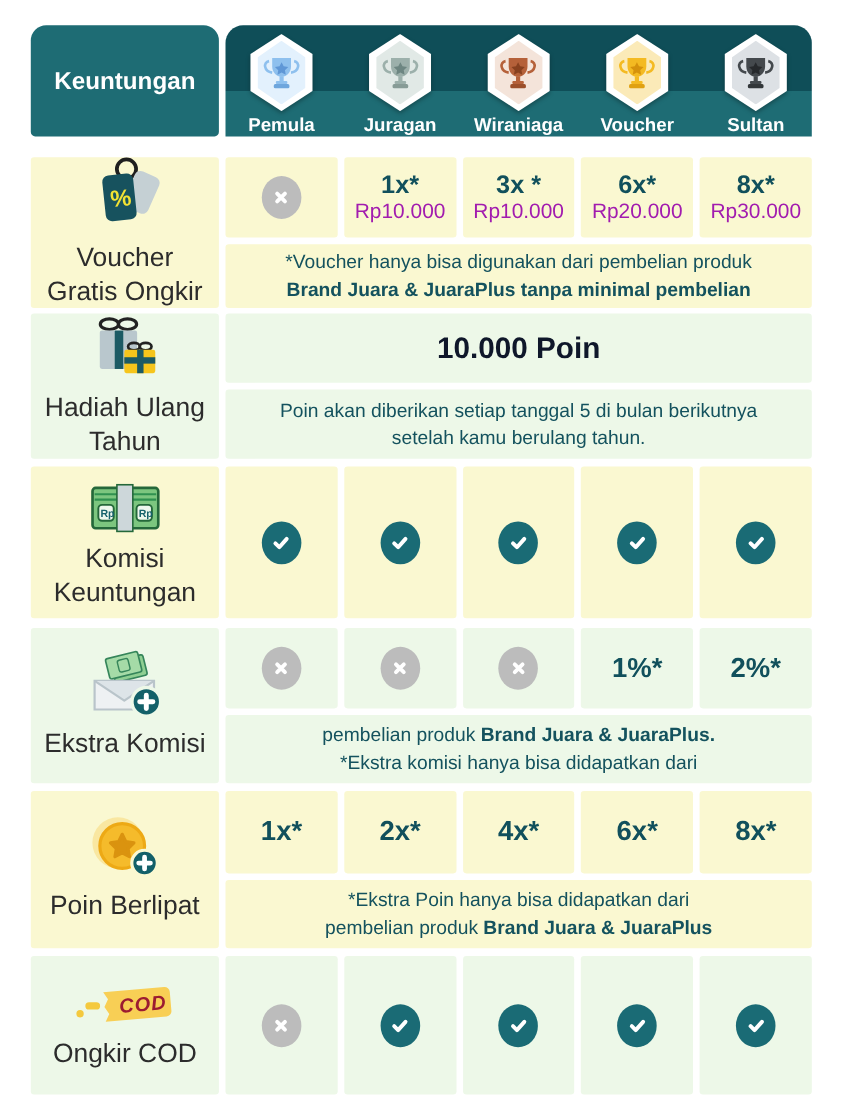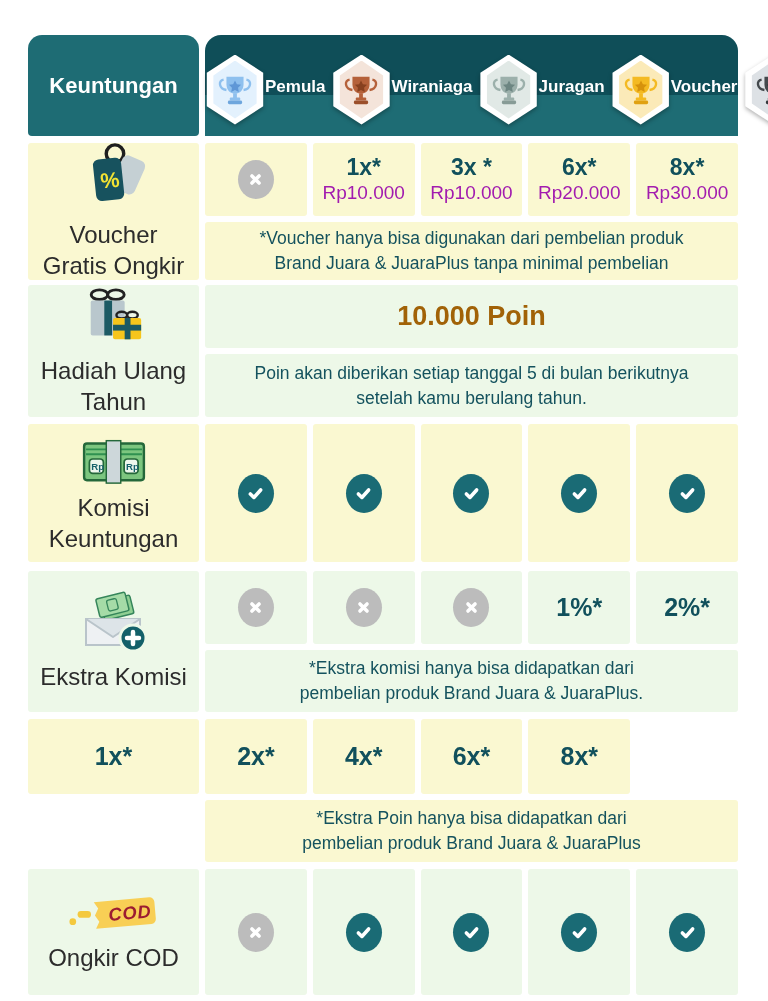--- a/index.html
+++ b/index.html
@@ -6,32 +6,32 @@
   .page {
     position:relative; width:768px; height:1001px; background:#ffffff;
     overflow:hidden; font-family:"Liberation Sans", sans-serif;
   }
   .band {
     position:absolute; left:28px; width:710px;
     display:grid; grid-template-columns:171px repeat(5,1fr);
     column-gap:6px; row-gap:6px;
   }
   
-  #hdr { top:35px; height:101px; grid-template-rows:101px; }
+  #hdr { top:23px; height:101px; grid-template-rows:101px; }
   .hdr-left {
     grid-column:1; background:#1e6c74; border-radius:14px 14px 4px 4px;
     display:flex; align-items:center; justify-content:center;
   }
   .hdr-left span { color:#fff; font-weight:bold; font-size:22px; }
   .hdr-right {
     grid-column:2 / -1; border-radius:16px 16px 0 0;
     background:linear-gradient(to bottom,#0f4e58 0,#0f4e58 59.5%,#1e6c74 59.5%);
     display:grid; grid-template-columns:repeat(5,1fr); column-gap:6px;
   }
-  .tier { display:flex; flex-direction:row; align-items:center; }
+  .tier { display:flex; flex-direction:column; align-items:center; }
   .badge { margin-top:8px; width:60px; height:70px; position:relative;
            filter:drop-shadow(0 2px 2px rgba(0,0,0,.3)); }
   .hex-o { position:absolute; inset:0; background:#fff;
            clip-path:polygon(50% 0,97% 26%,97% 74%,50% 100%,3% 74%,3% 26%); }
   .hex-i { position:absolute; inset:6px 7px;
            clip-path:polygon(50% 0,97% 26%,97% 74%,50% 100%,3% 74%,3% 26%);
            display:flex; align-items:center; justify-content:center; }
   .tier-name { margin-top:3px; color:#fff; font-weight:bold; font-size:17px; }
   
   .cell { border-radius:3px; display:flex; align-items:center; justify-content:center; }
@@ -39,22 +39,22 @@
   .g { background:#edf8e8; }
   .left-cell { grid-column:1; grid-row:1 / -1; flex-direction:column; padding:6px 8px; }
   .left-cell .ic { display:flex; align-items:center; justify-content:center; }
   .left-label { margin-top:6px; font-size:24px; color:#2c2c2c; text-align:center; line-height:1.3; }
   .vcell { flex-direction:column; }
   .v1 { font-weight:bold; font-size:23px; color:#11505c; line-height:1.1; }
   .v2 { font-size:19px; color:#a21caf; margin-top:2px; }
   .vbig { font-weight:bold; font-size:25px; color:#11505c; }
   .note-cell { grid-column:2 / -1; flex-direction:column; text-align:left;
                font-size:17.5px; color:#14525e; line-height:1.42; padding:4px 10px; }
-  .note-cell b { font-weight:normal; }
-  .hl-cell { grid-column:2 / -1; font-weight:bold; font-size:27px; color:#a16207; }
+  .note-cell b { font-weight:bold; }
+  .hl-cell { grid-column:2 / -1; font-weight:bold; font-size:27px; color:#0f172a; }
   .circle { width:36px; height:39px; border-radius:50%;
             display:flex; align-items:center; justify-content:center; }
   .ck { background:#1a6b75; }
   .cx { background:#bcbcbc; }
   #b1 { top:143px; height:135px; grid-template-rows:73px 1fr; }
   #b2 { top:285px; height:132px; grid-template-rows:63px 1fr; }
   #b3 { top:424px; height:116px; grid-template-rows:138px; }
   #b4 { top:571px; height:141px; grid-template-rows:73px 1fr; }
   #b5 { top:719px; height:143px; grid-template-rows:75px 1fr; }
   #b6 { top:869px; height:126px; grid-template-rows:126px; }
@@ -84,51 +84,51 @@
               <rect x="12.5" y="31" width="15" height="4" rx="1.5" fill="#6ea6dd"></rect>
             </svg>
           </div>
         </div>
         <div class="tier-name">Pemula</div>
       </div>
 
       <div class="tier">
         <div class="badge">
           <div class="hex-o"></div>
+          <div class="hex-i" style="background:#e1e9e6;">
+            <svg width="38" height="40" viewBox="0 0 40 40">
+              <path d="M8 9 C2 10 3 19 11 20" stroke="#9cb0ab" stroke-width="2.5" fill="none"></path>
+              <path d="M32 9 C38 10 37 19 29 20" stroke="#9cb0ab" stroke-width="2.5" fill="none"></path>
+              <path d="M11 6 h18 v8 c0 6 -4 10 -9 10 s-9 -4 -9 -10 z" fill="#9cb0ab"></path>
+              <path d="M20 10 l2 4 4.4 .6 -3.2 3.1 .8 4.4 -4 -2.1 -4 2.1 .8 -4.4 -3.2 -3.1 4.4 -.6 z" fill="#6d8682"></path>
+              <rect x="18" y="23.5" width="4" height="5" fill="#9cb0ab"></rect>
+              <rect x="14.5" y="28" width="11" height="3" rx="1" fill="#9cb0ab"></rect>
+              <rect x="12.5" y="31" width="15" height="4" rx="1.5" fill="#879b96"></rect>
+            </svg>
+          </div>
+        </div>
+        <div class="tier-name">Juragan</div>
+      </div>
+
+      <div class="tier">
+        <div class="badge">
+          <div class="hex-o"></div>
           <div class="hex-i" style="background:#f4e4da;">
             <svg width="38" height="40" viewBox="0 0 40 40">
               <path d="M8 9 C2 10 3 19 11 20" stroke="#b5613a" stroke-width="2.5" fill="none"></path>
               <path d="M32 9 C38 10 37 19 29 20" stroke="#b5613a" stroke-width="2.5" fill="none"></path>
               <path d="M11 6 h18 v8 c0 6 -4 10 -9 10 s-9 -4 -9 -10 z" fill="#b5613a"></path>
               <path d="M20 10 l2 4 4.4 .6 -3.2 3.1 .8 4.4 -4 -2.1 -4 2.1 .8 -4.4 -3.2 -3.1 4.4 -.6 z" fill="#87401f"></path>
               <rect x="18" y="23.5" width="4" height="5" fill="#b5613a"></rect>
               <rect x="14.5" y="28" width="11" height="3" rx="1" fill="#b5613a"></rect>
               <rect x="12.5" y="31" width="15" height="4" rx="1.5" fill="#9b4f2b"></rect>
             </svg>
           </div>
         </div>
         <div class="tier-name">Wiraniaga</div>
-      </div>
-
-      <div class="tier">
-        <div class="badge">
-          <div class="hex-o"></div>
-          <div class="hex-i" style="background:#e1e9e6;">
-            <svg width="38" height="40" viewBox="0 0 40 40">
-              <path d="M8 9 C2 10 3 19 11 20" stroke="#9cb0ab" stroke-width="2.5" fill="none"></path>
-              <path d="M32 9 C38 10 37 19 29 20" stroke="#9cb0ab" stroke-width="2.5" fill="none"></path>
-              <path d="M11 6 h18 v8 c0 6 -4 10 -9 10 s-9 -4 -9 -10 z" fill="#9cb0ab"></path>
-              <path d="M20 10 l2 4 4.4 .6 -3.2 3.1 .8 4.4 -4 -2.1 -4 2.1 .8 -4.4 -3.2 -3.1 4.4 -.6 z" fill="#6d8682"></path>
-              <rect x="18" y="23.5" width="4" height="5" fill="#9cb0ab"></rect>
-              <rect x="14.5" y="28" width="11" height="3" rx="1" fill="#9cb0ab"></rect>
-              <rect x="12.5" y="31" width="15" height="4" rx="1.5" fill="#879b96"></rect>
-            </svg>
-          </div>
-        </div>
-        <div class="tier-name">Juragan</div>
       </div>
 
       <div class="tier">
         <div class="badge">
           <div class="hex-o"></div>
           <div class="hex-i" style="background:#fbeab8;">
             <svg width="38" height="40" viewBox="0 0 40 40">
               <path d="M8 9 C2 10 3 19 11 20" stroke="#f4ba22" stroke-width="2.5" fill="none"></path>
               <path d="M32 9 C38 10 37 19 29 20" stroke="#f4ba22" stroke-width="2.5" fill="none"></path>
               <path d="M11 6 h18 v8 c0 6 -4 10 -9 10 s-9 -4 -9 -10 z" fill="#f4ba22"></path>
@@ -324,26 +324,38 @@
           </svg>
         </span>
       </div>
     <div class="cell g">
         <span class="vbig">1%*</span>
       </div>
     <div class="cell g">
         <span class="vbig">2%*</span>
       </div>
     <div class="cell g note-cell">
+      <span><span>pembelian produk </span><b>Brand Juara &amp; JuaraPlus.</b></span>
       <span>*Ekstra komisi hanya bisa didapatkan dari</span>
-      <span><span>pembelian produk </span><b>Brand Juara &amp; JuaraPlus.</b></span>
     </div>
   </div>
 
   <div class="band" id="b5">
+    <div class="cell y left-cell">
+      <div class="ic">
+        <svg width="68" height="60" viewBox="0 0 70 62">
+          <circle cx="28" cy="25" r="24" fill="#f9dc80" opacity="0.6"></circle>
+          <circle cx="32" cy="28" r="21" fill="#f5bb2b" stroke="#eda915" stroke-width="3"></circle>
+          <path d="M32 17 l3.4 6.9 7.6 1.1 -5.5 5.4 1.3 7.6 -6.8 -3.6 -6.8 3.6 1.3 -7.6 -5.5 -5.4 7.6 -1.1 z" fill="#da930f" stroke="#da930f" stroke-width="3" stroke-linejoin="round"></path>
+          <circle cx="53" cy="44" r="12" fill="#136069" stroke="#faf8d1" stroke-width="3"></circle>
+          <path d="M53 38.5 V49.5 M47.5 44 H58.5" stroke="#fff" stroke-width="4.5" stroke-linecap="round"></path>
+        </svg>
+      </div>
+      <div class="left-label">Poin Berlipat</div>
+    </div>
     <div class="cell y">
         <span class="vbig">1x*</span>
       </div>
     <div class="cell y">
         <span class="vbig">2x*</span>
       </div>
     <div class="cell y">
         <span class="vbig">4x*</span>
       </div>
     <div class="cell y">

